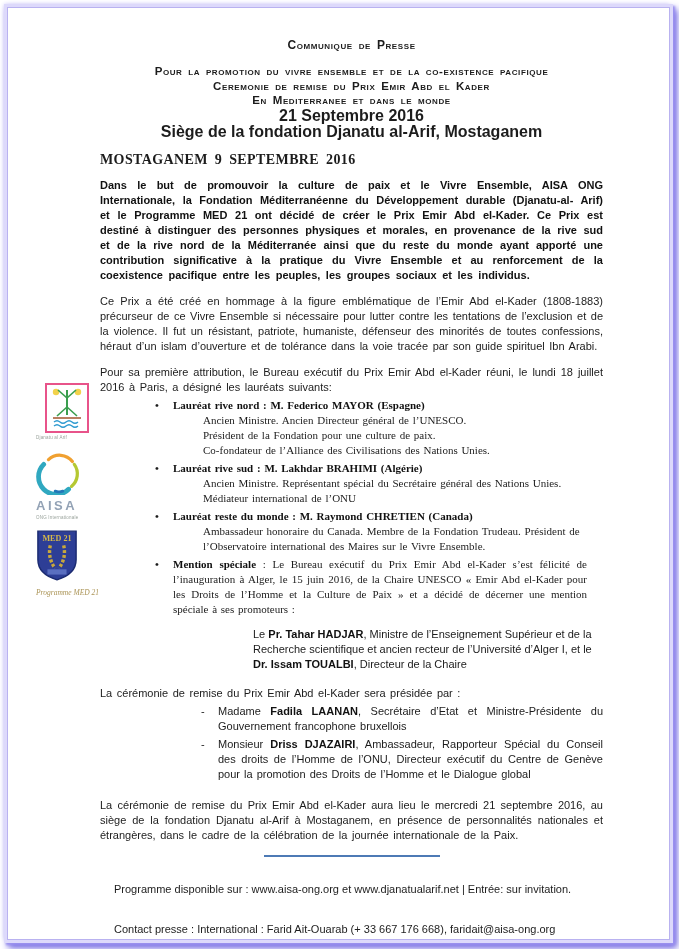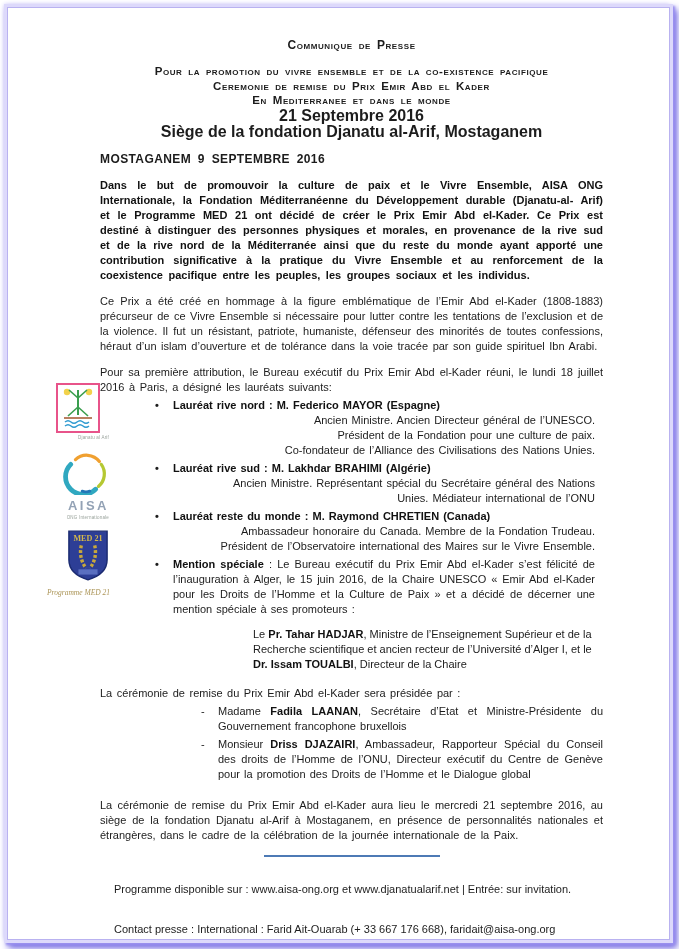--- a/index.html
+++ b/index.html
@@ -8,39 +8,39 @@
     box-sizing:border-box;overflow:hidden;
     border:1px solid #b9b2f0;
     box-shadow:0 0 0 3px #ddd9fb, 2px 2px 2px 3px #9c92ef, 4px 5px 7px 3px #6a5fe0, -2px -2px 4px 1px #d5d0fa;}
   .content{position:relative;box-sizing:border-box;width:100%;height:100%;
     padding:30px 66px 0 92px;color:#1c1c1c;font-size:11px;line-height:15px;}
   .smallcaps{font-variant:small-caps;font-weight:bold;letter-spacing:.6px;word-spacing:2px;text-align:center;}
   .doc-type{font-size:12px;}
   .title-block{margin-top:11px;}
   .t1{font-size:11.5px;line-height:14.5px;}
   .t-date,.t-venue{font-weight:bold;font-size:16px;line-height:16px;text-align:center;}
-  .dateline{margin-top:12px;font-weight:bold;font-size:12px;letter-spacing:.4px;word-spacing:3px;}
+  .dateline{margin-top:12px;font-weight:bold;font-size:14px;letter-spacing:.4px;word-spacing:3px;font-family:Liberation Serif, serif;}
   .para{margin:11px 0 0 0;text-align:justify;word-spacing:1.5px;}
   .bold-para{font-weight:bold;word-spacing:2.5px;color:#111;}
   .b{font-weight:bold;color:#111;}
   ul{list-style:none;margin:3px 0 0 0;padding:0;}
-  ul.laureates>li{position:relative;margin:3px 8px 0 73px;text-align:justify;word-spacing:1px;}
+  ul.laureates>li{position:relative;margin:3px 16px 0 73px;text-align:justify;word-spacing:1px;font-family:Liberation Serif, serif;}
   ul.laureates>li:before{content:"\2022";position:absolute;left:-18px;font-weight:bold;}
-  .detail{margin-left:30px;text-align:right;}
+  .detail{margin-left:30px;text-align:left;}
   .promoters{margin:10px 0 0 153px;}
   .presided{margin-top:14px;text-align:left;}
   ul.presiders>li{position:relative;margin:3px 0 0 118px;text-align:justify;word-spacing:1px;}
   ul.presiders>li:before{content:"-";position:absolute;left:-17px;}
   .closing{margin-top:16px;}
   .divider{width:176px;height:2px;background:#4d7ab5;margin:12px auto 0 auto;}
   .footer{margin-top:5px;font-size:11px;line-height:15.5px;}
   .footer .f1,.footer .f2{padding-left:14px;margin-top:25px;}
   .footer .f3{padding-left:104px;}
   
-  .logo-rail{position:absolute;left:39px;top:375px;width:62px;text-align:right;}
+  .logo-rail{position:absolute;left:28px;top:375px;width:62px;text-align:left;}
   .djanatu-box{width:40px;height:46px;margin:0 auto;border:2px solid #e8538a;background:#fff;
     display:flex;align-items:center;justify-content:center;}
   .logo-caption{font-size:4.5px;color:#9aa39c;line-height:6px;margin-top:2px;letter-spacing:.2px;}
   .aisa-wrap{margin-top:10px;}
   .aisa-text{font-size:13px;font-weight:bold;color:#93a2b5;letter-spacing:2.5px;line-height:14px;margin-top:0;}
   .med-wrap{margin-top:8px;}
   .med-caption{font-family:"Liberation Serif","DejaVu Serif",serif;font-style:italic;
     font-size:7.5px;color:#ab9456;margin-top:3px;white-space:nowrap;}
 </style>
 </head>

